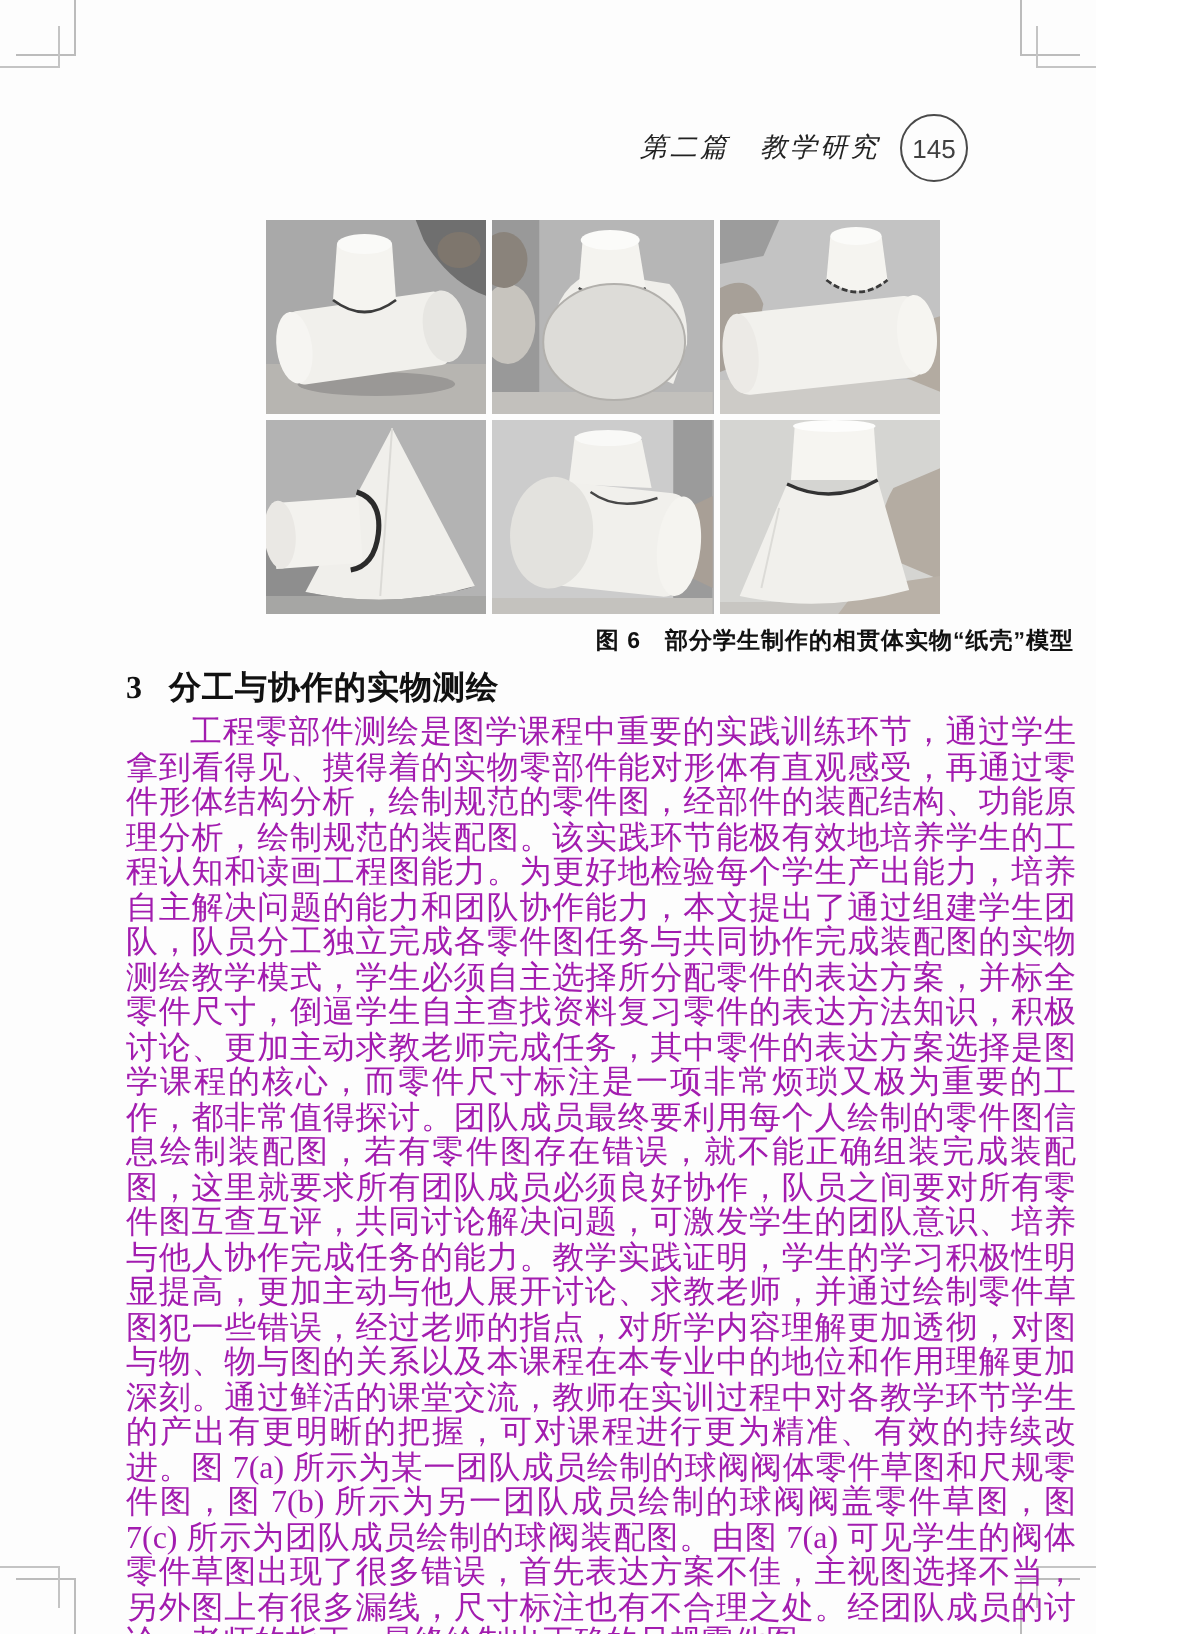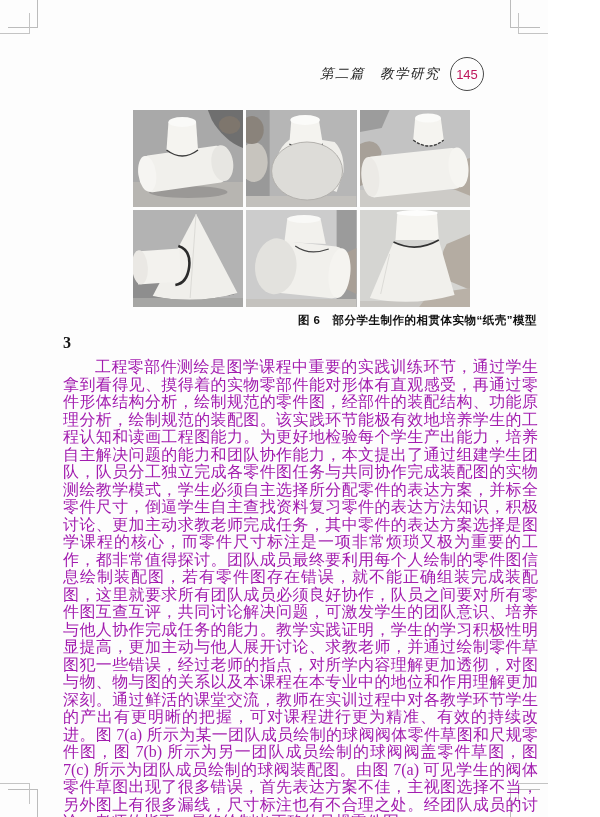--- a/index.html
+++ b/index.html
@@ -28,21 +28,21 @@
     display:flex;align-items:center;gap:10px;
   }
   .header .section-label{
     font-style:italic;
     font-size:13.5px;letter-spacing:1.5px;color:#222;
     font-family:"Liberation Serif", serif;
   }
   .page-badge{
     width:32px;height:32px;border:1.4px solid #4a4a4a;border-radius:50%;
     display:flex;align-items:center;justify-content:center;
-    font-size:13px;color:#be185d;background:#fdfdfd;
+    font-size:13px;color:#404040;background:#fdfdfd;
     font-family:"Liberation Sans", sans-serif;
   }
   
   .figure-grid{
     position:absolute;top:110px;left:133px;width:337px;
     display:grid;grid-template-columns:repeat(3,1fr);gap:3px;
   }
   .photo{width:100%;height:97px;overflow:hidden;background:#b5b5b5;}
   .photo svg{display:block;width:100%;height:100%;}
   .figure-caption{
@@ -186,19 +186,20 @@
         <path d="M30 44 L21 84" stroke="#dcdbd7" stroke-width="1" fill="none"></path>
       </svg>
     </div>
 
   </div>
 
   <div class="figure-caption">图 6　部分学生制作的相贯体实物“纸壳”模型</div>
 
   <div class="section-heading">
     <span>3</span>
+    <span>分工与协作的实物测绘</span>
   </div>
 
   <div class="body-text">
     <p>工程零部件测绘是图学课程中重要的实践训练环节，通过学生拿到看得见、摸得着的实物零部件能对形体有直观感受，再通过零件形体结构分析，绘制规范的零件图，经部件的装配结构、功能原理分析，绘制规范的装配图。该实践环节能极有效地培养学生的工程认知和读画工程图能力。为更好地检验每个学生产出能力，培养自主解决问题的能力和团队协作能力，本文提出了通过组建学生团队，队员分工独立完成各零件图任务与共同协作完成装配图的实物测绘教学模式，学生必须自主选择所分配零件的表达方案，并标全零件尺寸，倒逼学生自主查找资料复习零件的表达方法知识，积极讨论、更加主动求教老师完成任务，其中零件的表达方案选择是图学课程的核心，而零件尺寸标注是一项非常烦琐又极为重要的工作，都非常值得探讨。团队成员最终要利用每个人绘制的零件图信息绘制装配图，若有零件图存在错误，就不能正确组装完成装配图，这里就要求所有团队成员必须良好协作，队员之间要对所有零件图互查互评，共同讨论解决问题，可激发学生的团队意识、培养与他人协作完成任务的能力。教学实践证明，学生的学习积极性明显提高，更加主动与他人展开讨论、求教老师，并通过绘制零件草图犯一些错误，经过老师的指点，对所学内容理解更加透彻，对图与物、物与图的关系以及本课程在本专业中的地位和作用理解更加深刻。通过鲜活的课堂交流，教师在实训过程中对各教学环节学生的产出有更明晰的把握，可对课程进行更为精准、有效的持续改进。图 7(a) 所示为某一团队成员绘制的球阀阀体零件草图和尺规零件图，图 7(b) 所示为另一团队成员绘制的球阀阀盖零件草图，图 7(c) 所示为团队成员绘制的球阀装配图。由图 7(a) 可见学生的阀体零件草图出现了很多错误，首先表达方案不佳，主视图选择不当，另外图上有很多漏线，尺寸标注也有不合理之处。经团队成员的讨论、老师的指正，最终绘制出正确的尺规零件图。</p>
   </div>
 
 </div>
 
 </body></html>

